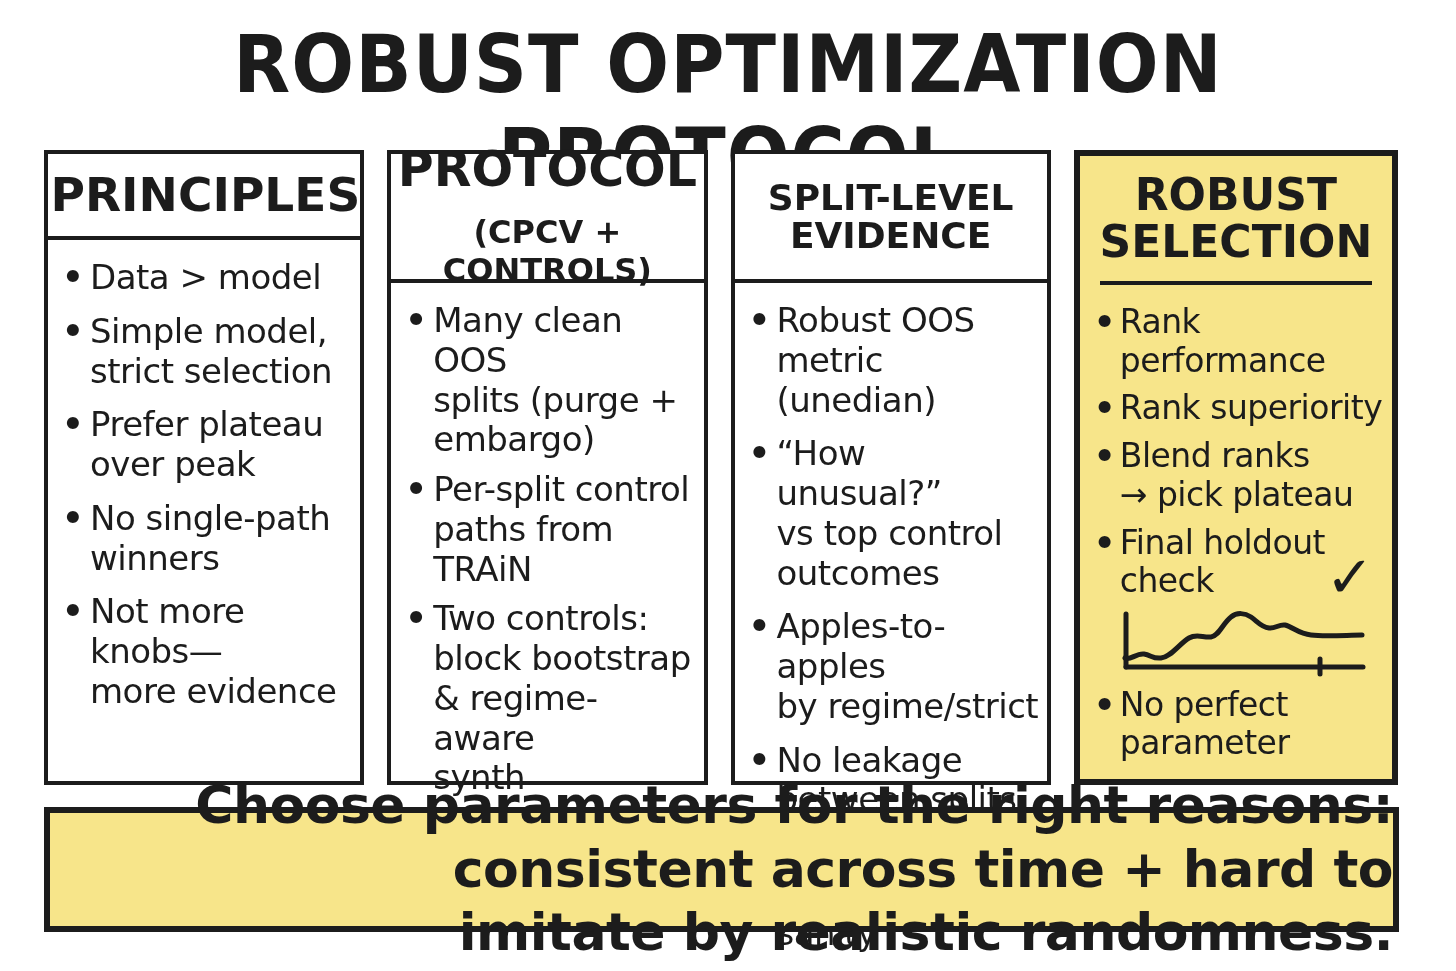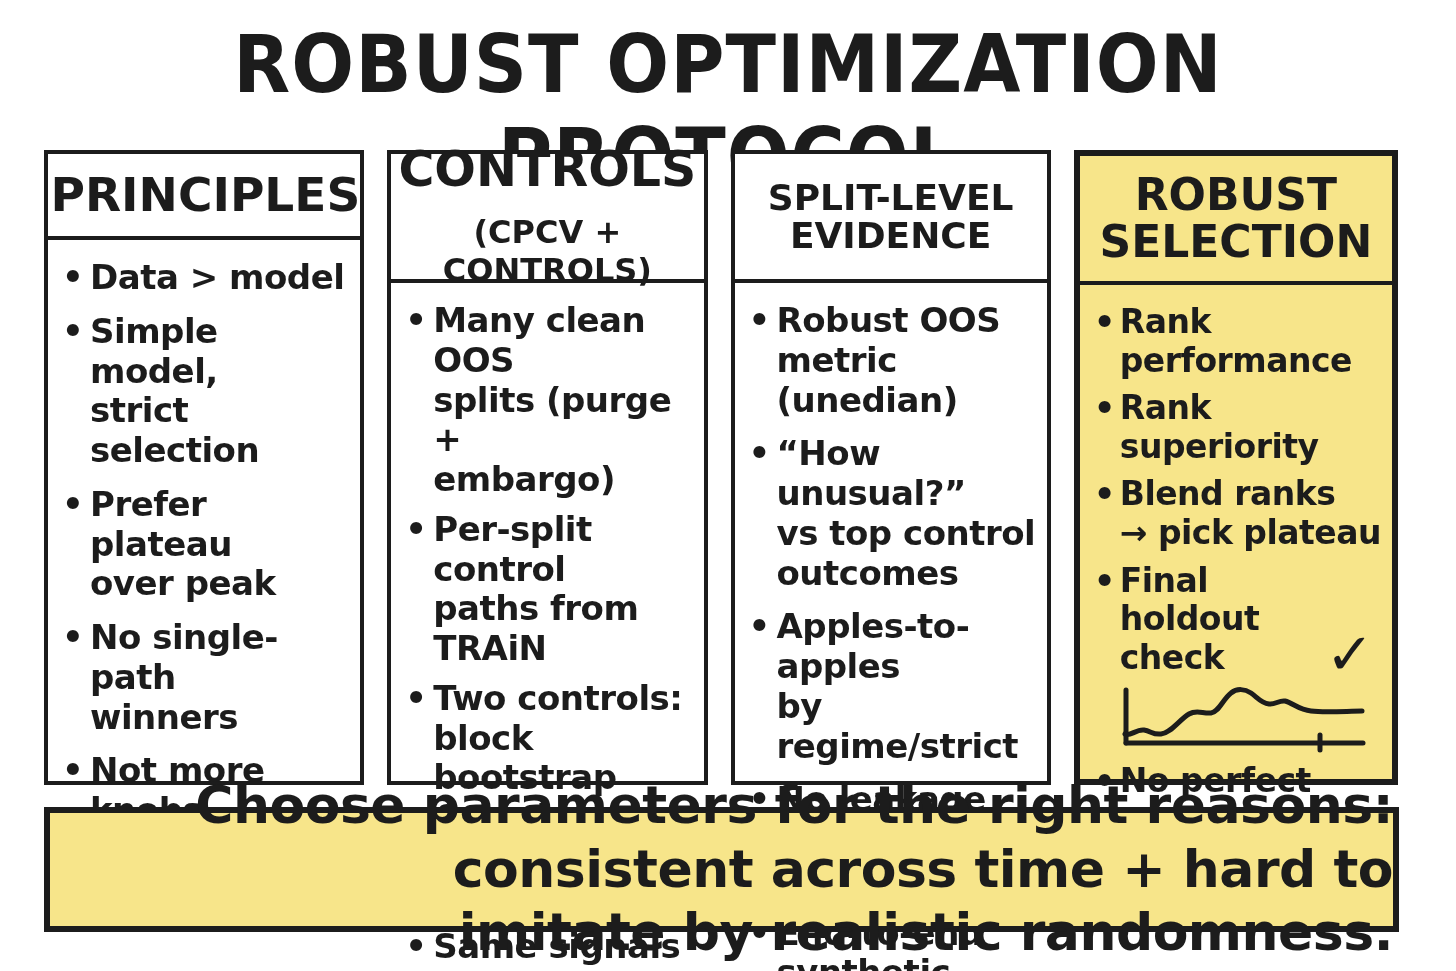--- a/index.html
+++ b/index.html
@@ -18,42 +18,42 @@
   }
 
   .columns{
     position:absolute;left:44px;top:150px;width:1354px;height:635px;
     display:flex;gap:23px;
   }
   .column{
     flex:1;border:4px solid var(--ink);background:var(--paper);
     display:flex;flex-direction:column;
   }
-  .column.highlight{border-width:6px;background:var(--yellow);}
+  .column.highlight{border-width:6px;background:var(--yellow);align-items:center;}
   .col-header{
     border-bottom:4px solid var(--ink);
     display:flex;flex-direction:column;align-items:center;justify-content:center;
     text-align:center;flex:0 0 auto;
   }
   .col-header .main{font-weight:700;white-space:pre-line;line-height:1.05;}
   .h-short{height:86px;align-items:flex-end;}
   .h-tall{height:129px;}
   .col-1 .main{font-size:47px;}
   .col-2 .main{font-size:49px;}
   .col-2 .sub{font-size:32px;font-weight:700;margin-top:18px;}
   .col-3 .main{font-size:36px;}
   .col-4 .main{font-size:44px;}
 
   ul.items{list-style:none;margin:0;padding:18px 8px 0 14px;}
   .item{display:flex;align-items:flex-start;margin-bottom:14px;}
   .col-2 .item{margin-bottom:10px;}
   .col-4 .item{margin-bottom:9px;}
   .dot{font-size:34px;font-weight:700;width:28px;flex:0 0 28px;line-height:1.15;}
   .item-text{
-    font-size:34px;font-weight:700;line-height:1.17;
+    font-size:34px;font-weight:400;line-height:1.17;
     white-space:pre-line;letter-spacing:-0.5px;
   }
   .col-4 .item-text{font-size:33px;}
   .col-4 .dot{width:26px;flex-basis:26px;}
 
   .holdout{flex-direction:column;}
   .holdout-row{display:flex;align-items:flex-start;width:100%;}
   .check{
     margin-left:auto;margin-right:10px;align-self:flex-end;
     font-size:58px;font-weight:700;line-height:0.8;
@@ -106,21 +106,21 @@
         <li class="item">
           <span class="dot">•</span>
           <span class="item-text">Not more knobs—
 more evidence</span>
         </li>
       </ul>
     </section>
 
     <section class="column col-2">
       <header class="col-header h-tall">
-        <span class="main">CONTROLS</span>
+        <span class="main">PROTOCOL</span>
         <span class="sub">(CPCV + CONTROLS)</span>
       </header>
       <ul class="items">
         <li class="item">
           <span class="dot">•</span>
           <span class="item-text">Many clean OOS
 splits (purge +
 embargo)</span>
         </li>
         <li class="item">

